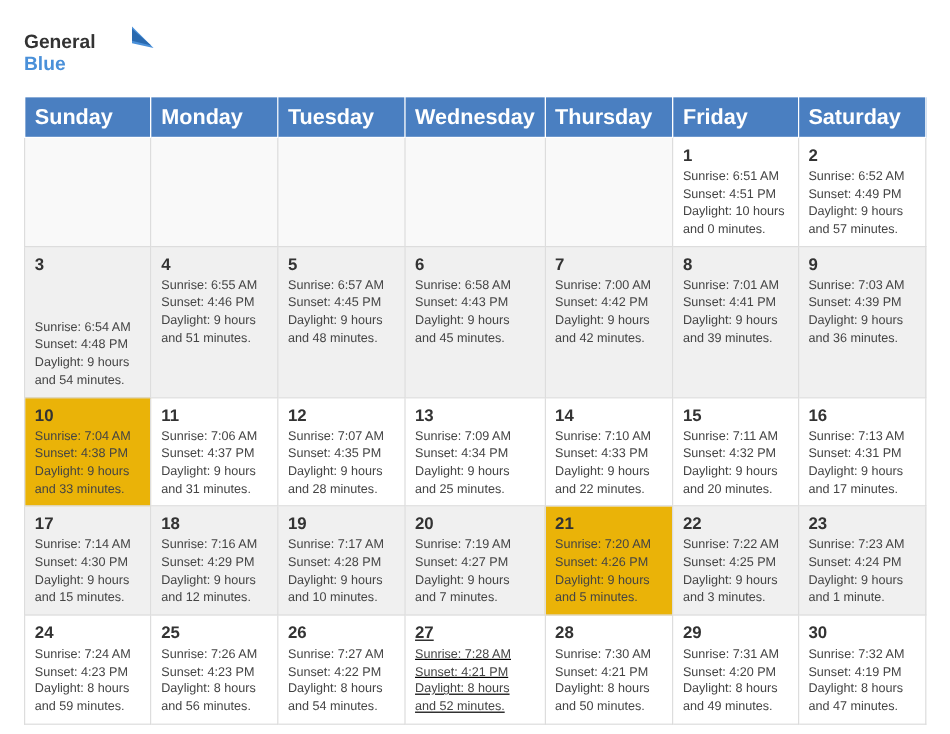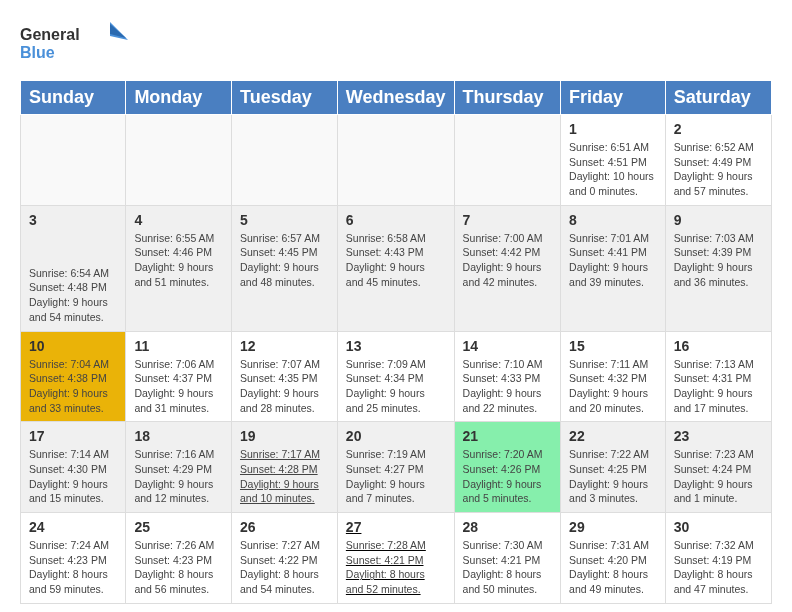--- a/index.html
+++ b/index.html
@@ -243,33 +243,33 @@
         </td>
         <td style="background: rgb(240, 240, 240);">
           <div class="day-number">18</div>
           <div class="day-info" style="white-space: pre-line;">Sunrise: 7:16 AM
 Sunset: 4:29 PM
 Daylight: 9 hours
 and 12 minutes.</div>
         </td>
         <td style="background: rgb(240, 240, 240);">
           <div class="day-number">19</div>
-          <div class="day-info" style="white-space: pre-line; text-decoration: underline;">Sunrise: 7:17 AM
+          <div class="day-info" style="white-space: pre-line;">Sunrise: 7:17 AM
 Sunset: 4:28 PM
 Daylight: 9 hours
 and 10 minutes.</div>
         </td>
         <td style="background: rgb(240, 240, 240);">
           <div class="day-number">20</div>
           <div class="day-info" style="white-space: pre-line;">Sunrise: 7:19 AM
 Sunset: 4:27 PM
 Daylight: 9 hours
 and 7 minutes.</div>
         </td>
-        <td style="background: #86efac;">
+        <td style="background: #eab308;">
           <div class="day-number">21</div>
           <div class="day-info" style="white-space: pre-line;">Sunrise: 7:20 AM
 Sunset: 4:26 PM
 Daylight: 9 hours
 and 5 minutes.</div>
         </td>
         <td style="background: rgb(240, 240, 240);">
           <div class="day-number">22</div>
           <div class="day-info" style="white-space: pre-line;">Sunrise: 7:22 AM
 Sunset: 4:25 PM

